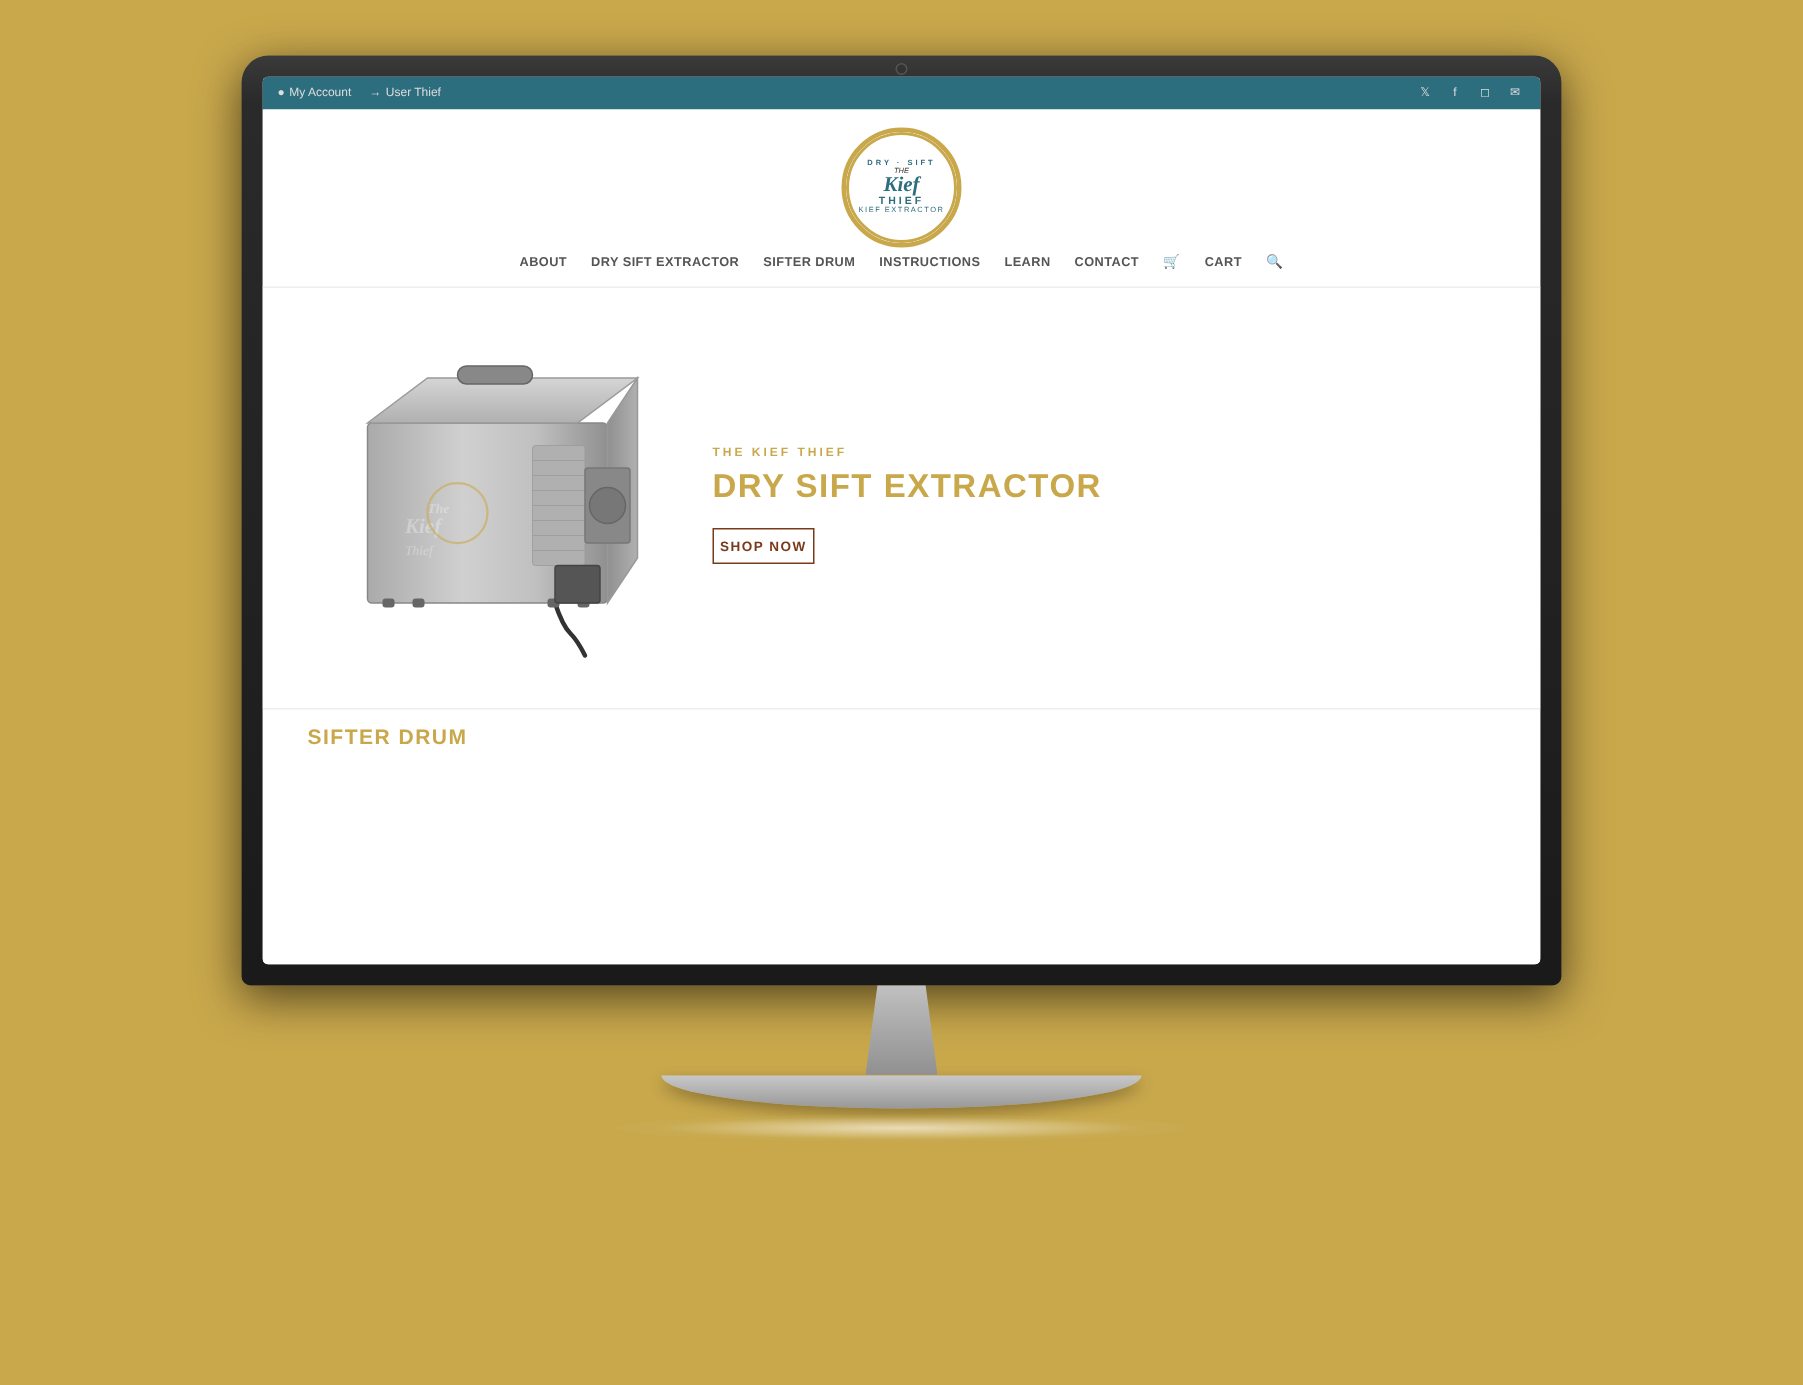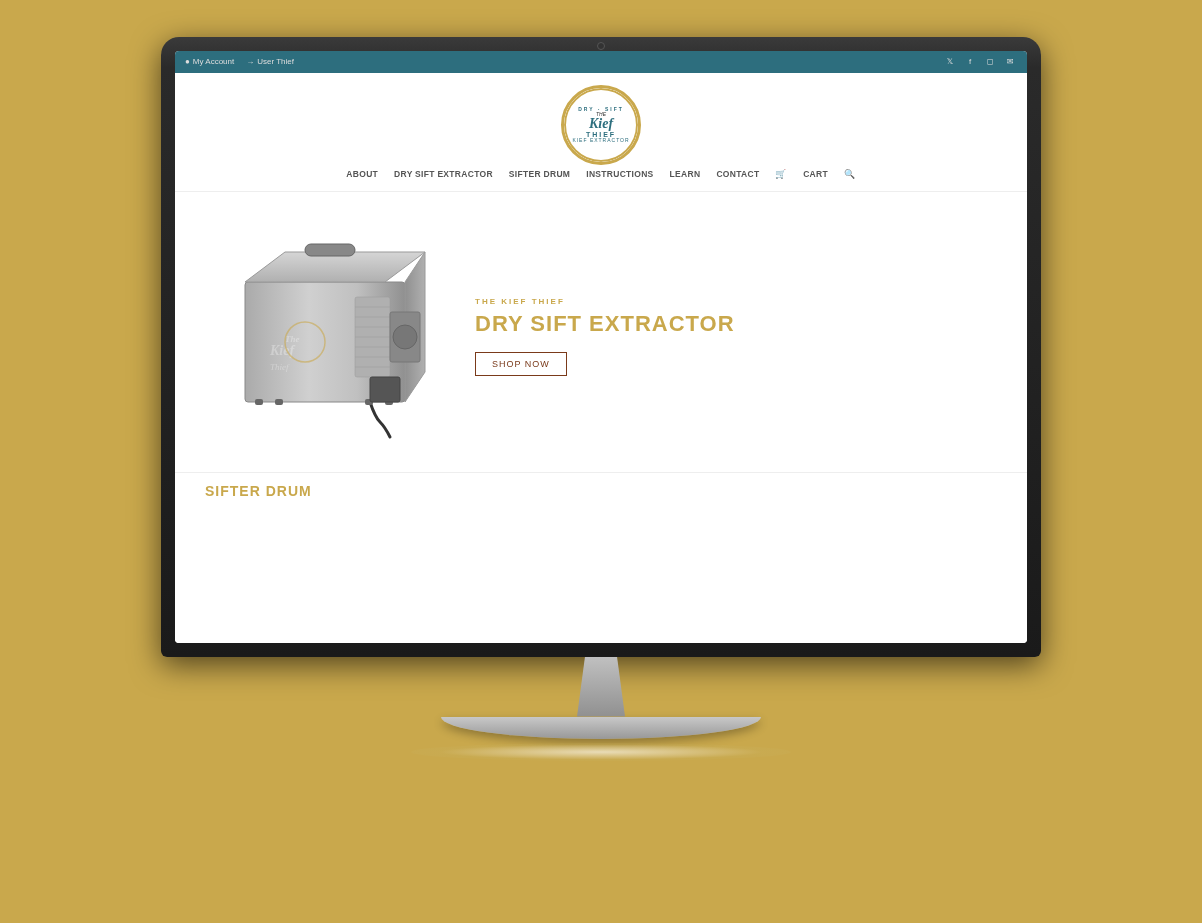--- a/index.html
+++ b/index.html
@@ -290,23 +290,23 @@
       letter-spacing: 1px;
       text-transform: uppercase;
       line-height: 1.1;
       margin-bottom: 16px;
     }
 
     .shop-now-btn {
       display: inline-block;
       border: 1.5px solid #7a3a1a;
       color: #7a3a1a;
-      padding: 6px 16px;
+      padding: 6px 4px;
       font-size: 9px;
-      font-weight: 400;
+      font-weight: 700;
       letter-spacing: 1px;
       text-transform: uppercase;
       cursor: pointer;
       background: transparent;
     }
 
     
     .bottom-teaser {
       padding: 10px 30px;
       border-top: 1px solid #eee;

